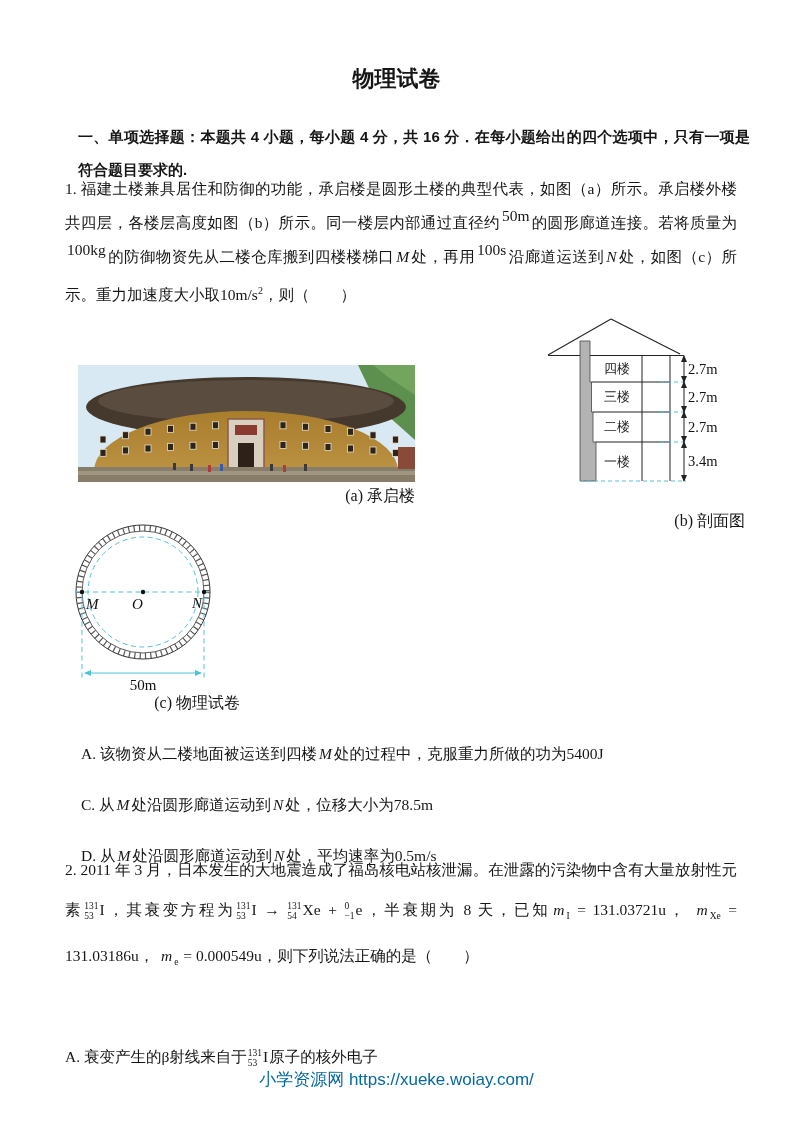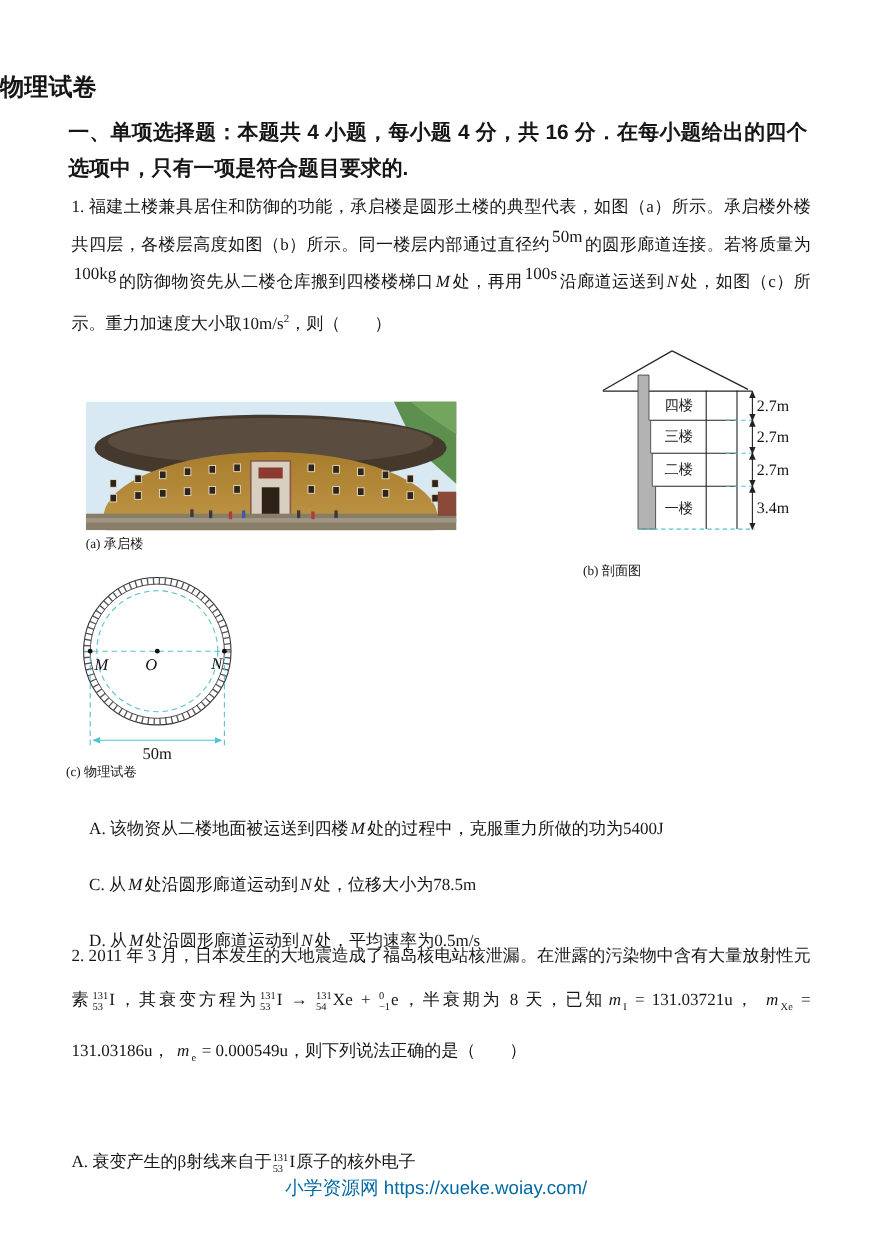--- a/index.html
+++ b/index.html
@@ -1,29 +1,29 @@
 <!DOCTYPE html>
 <html><head>
 <meta charset="utf-8">
 <style>
   html,body{margin:0;padding:0;background:#e8e8e8;}
   .page{position:relative;width:793px;height:1122px;background:#ffffff;margin:0 auto;
         font-family:"Liberation Serif",serif;color:#161616;overflow:hidden;}
   .abs{position:absolute;}
-  .title{left:0;right:0;top:64px;font-family:"Liberation Sans",sans-serif;
+  .title{left:0;right:0;top:64px;text-align:center;font-family:"Liberation Sans",sans-serif;
          font-weight:bold;font-size:22px;line-height:30px;margin:0;}
   .sec{left:62px;width:672px;top:104px;font-family:"Liberation Sans",sans-serif;font-weight:bold;
-       font-size:19px;line-height:33px;text-align:justify;margin:0;}
+       font-size:15px;line-height:33px;text-align:justify;margin:16px;}
   .qtext{left:65px;width:672px;font-size:15.5px;line-height:34px;text-align:justify;margin:0;}
   .q1{top:172px;}
   .q2{top:850px;line-height:40px;}
   .opt{font-size:15.5px;line-height:35px;margin:16px;white-space:nowrap;}
   .optblock{left:65px;top:720px;}
   .optA2{left:65px;top:1040px;font-size:15.5px;line-height:34px;margin:0;white-space:nowrap;}
-  .caption{font-size:12px;text-align:left;}
+  .caption{font-size:16px;text-align:right;}
   .var{font-family:"Liberation Serif",serif;font-style:italic;padding:0 2px;}
   .raised{position:relative;top:-7px;padding:0 2px;}
   sup{font-size:10px;}
   .msub{white-space:nowrap;padding:0 1px;}
   .msub sub{font-size:9.5px;}
   .nuc{white-space:nowrap;padding:0 1px;}
   .nuc .st{display:inline-block;text-align:left;font-size:9.5px;line-height:1.12;
            vertical-align:-0.45em;margin-right:1px;}
   .nuc .st span{display:block;}
   .footer{left:0;right:0;top:1068px;text-align:center;font-family:"Liberation Sans",sans-serif;

